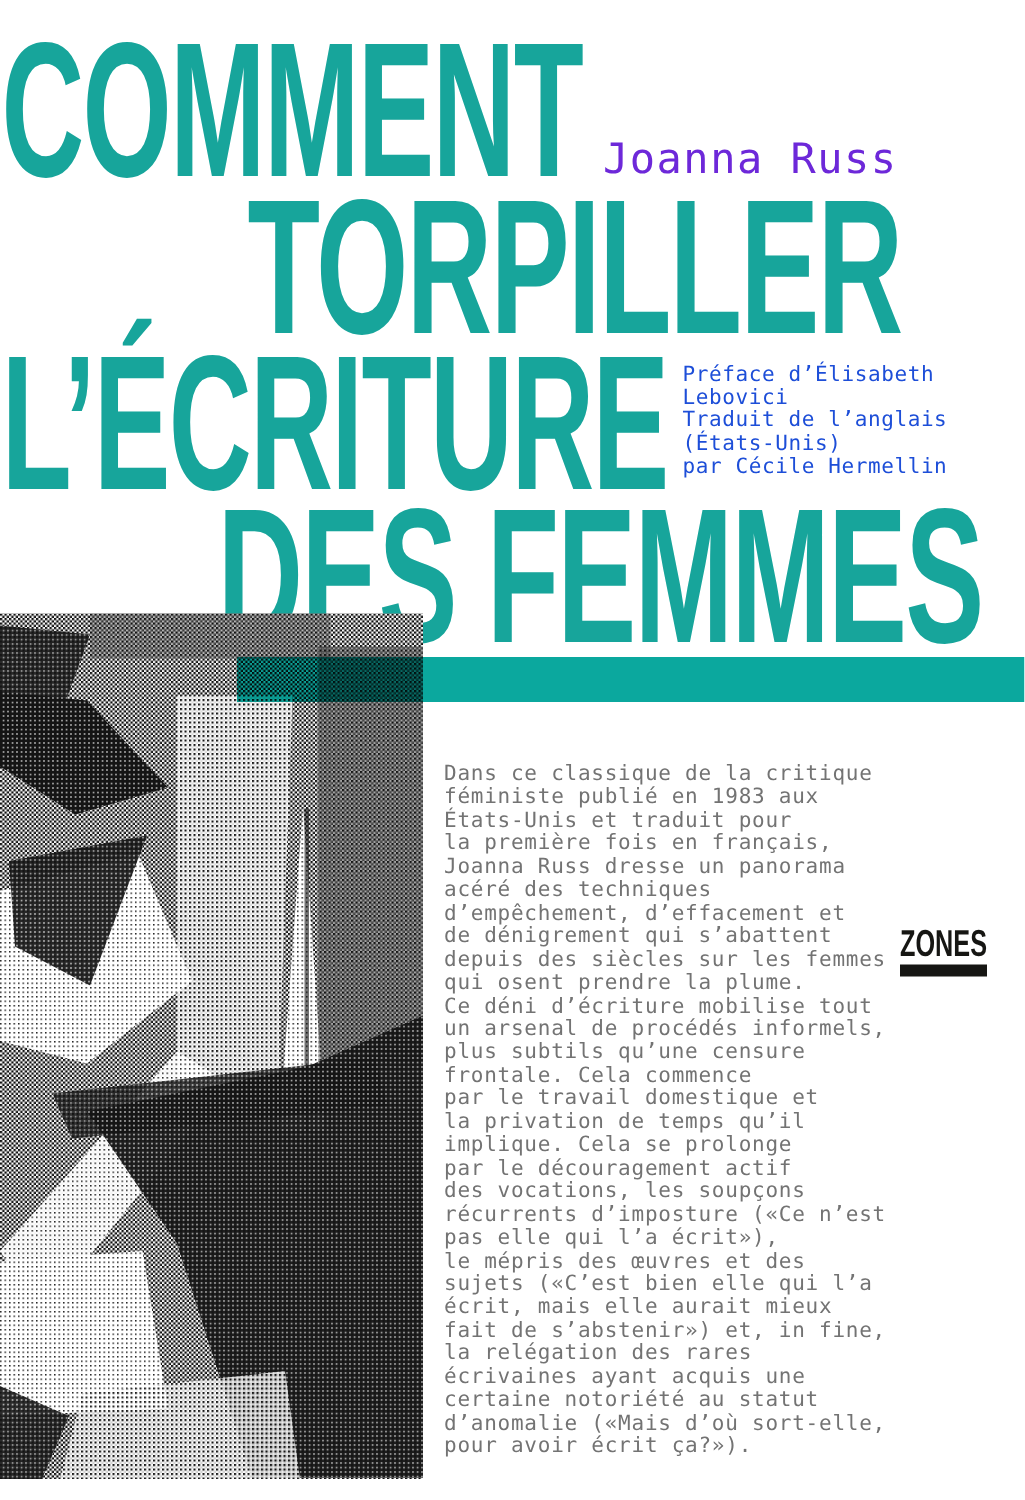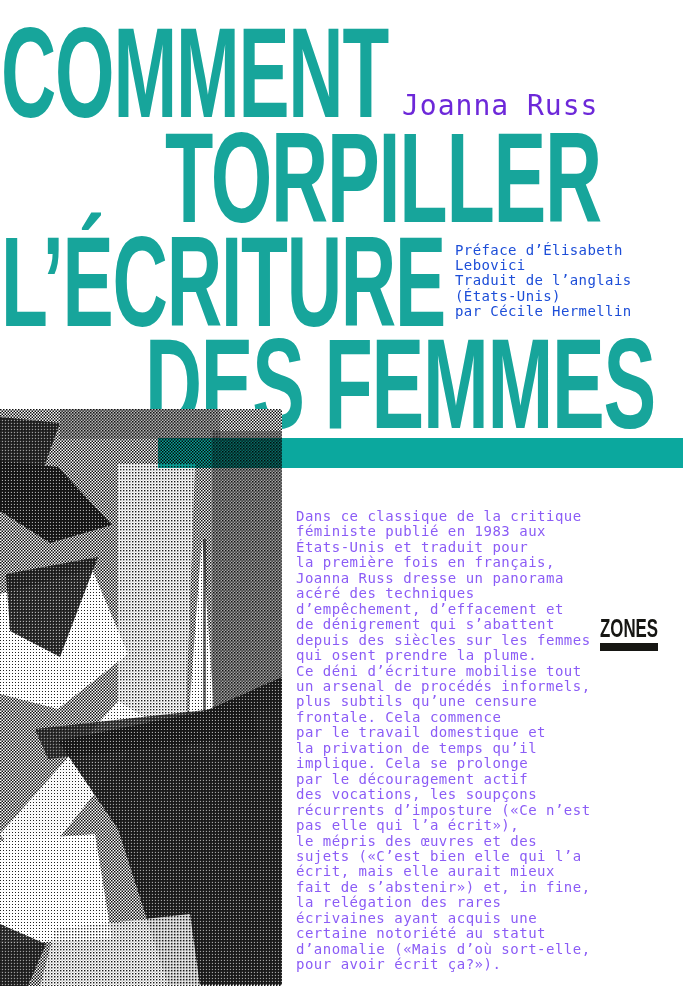--- a/index.html
+++ b/index.html
@@ -18,21 +18,21 @@
     left:402px;top:91px;
     font-size:28px;line-height:30px;letter-spacing:1px;color:#6d28d9;
   }
   .credits{
     left:455px;top:243px;
     font-size:14px;line-height:15.2px;letter-spacing:0.4px;color:#1d4ed8;
     white-space:pre-line;
   }
   .blurb{
     left:296px;top:509px;width:310px;
-    font-size:14px;line-height:15.45px;letter-spacing:0.5px;color:#8b5cf6;
+    font-size:14px;line-height:15.45px;letter-spacing:0.5px;color:#737373;
     white-space:pre-line;
   }
   .teal-bar{
     left:158px;top:438px;width:525px;height:30px;
     background:#0ba89e;mix-blend-mode:multiply;
   }
   .zones-logo text{
     font-family:"Liberation Sans", sans-serif;font-weight:700;
     fill:#161613;font-size:25px;
   }

